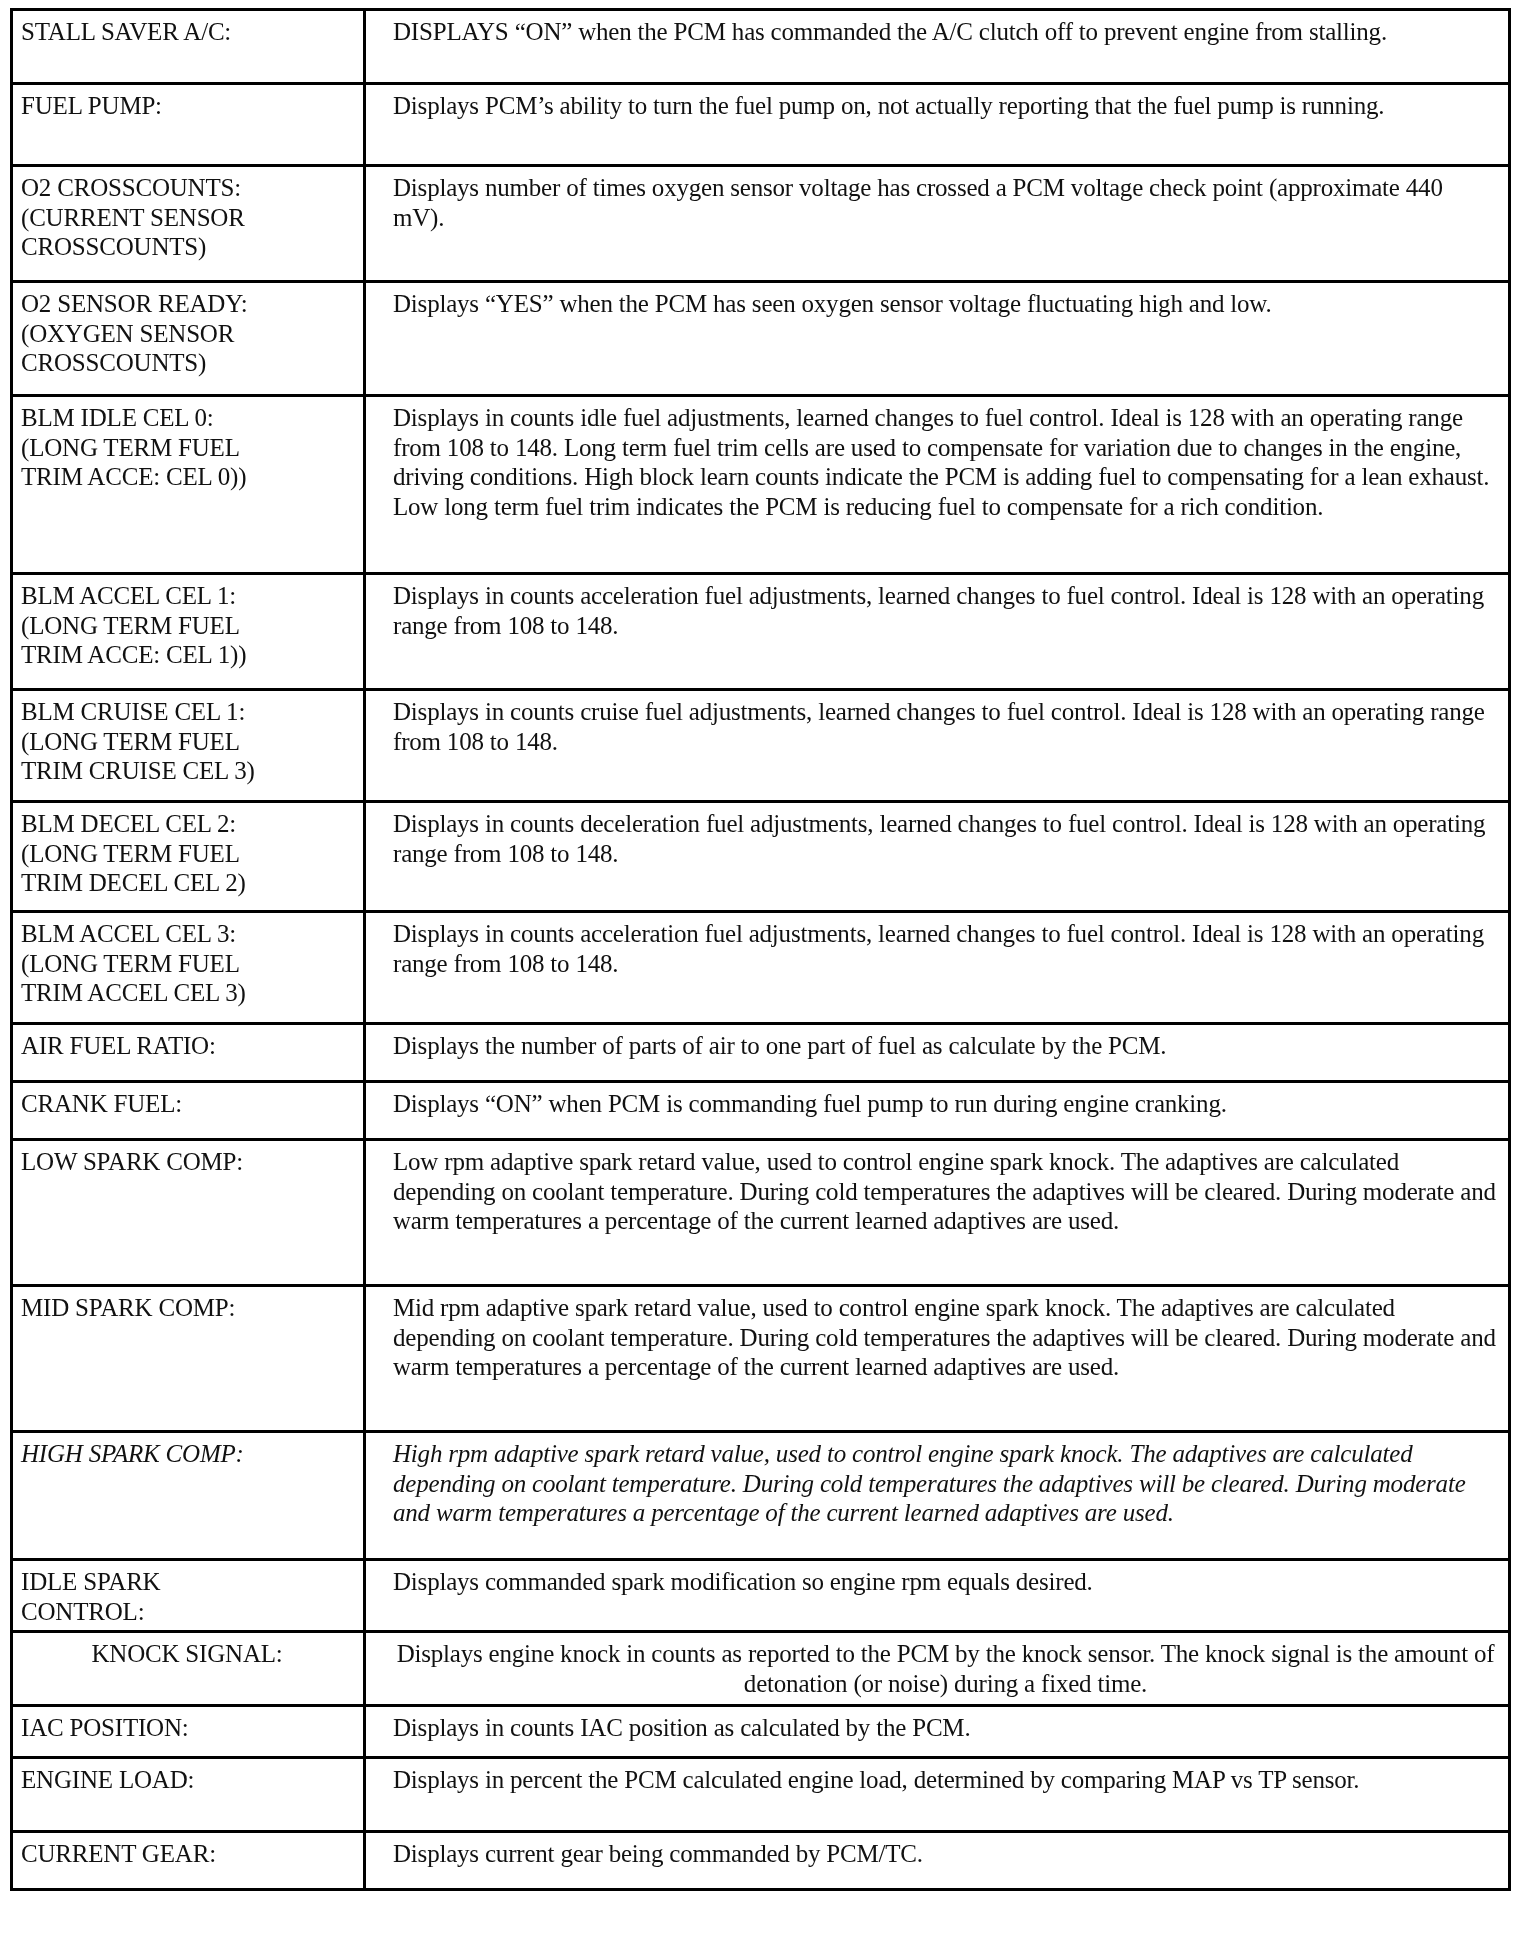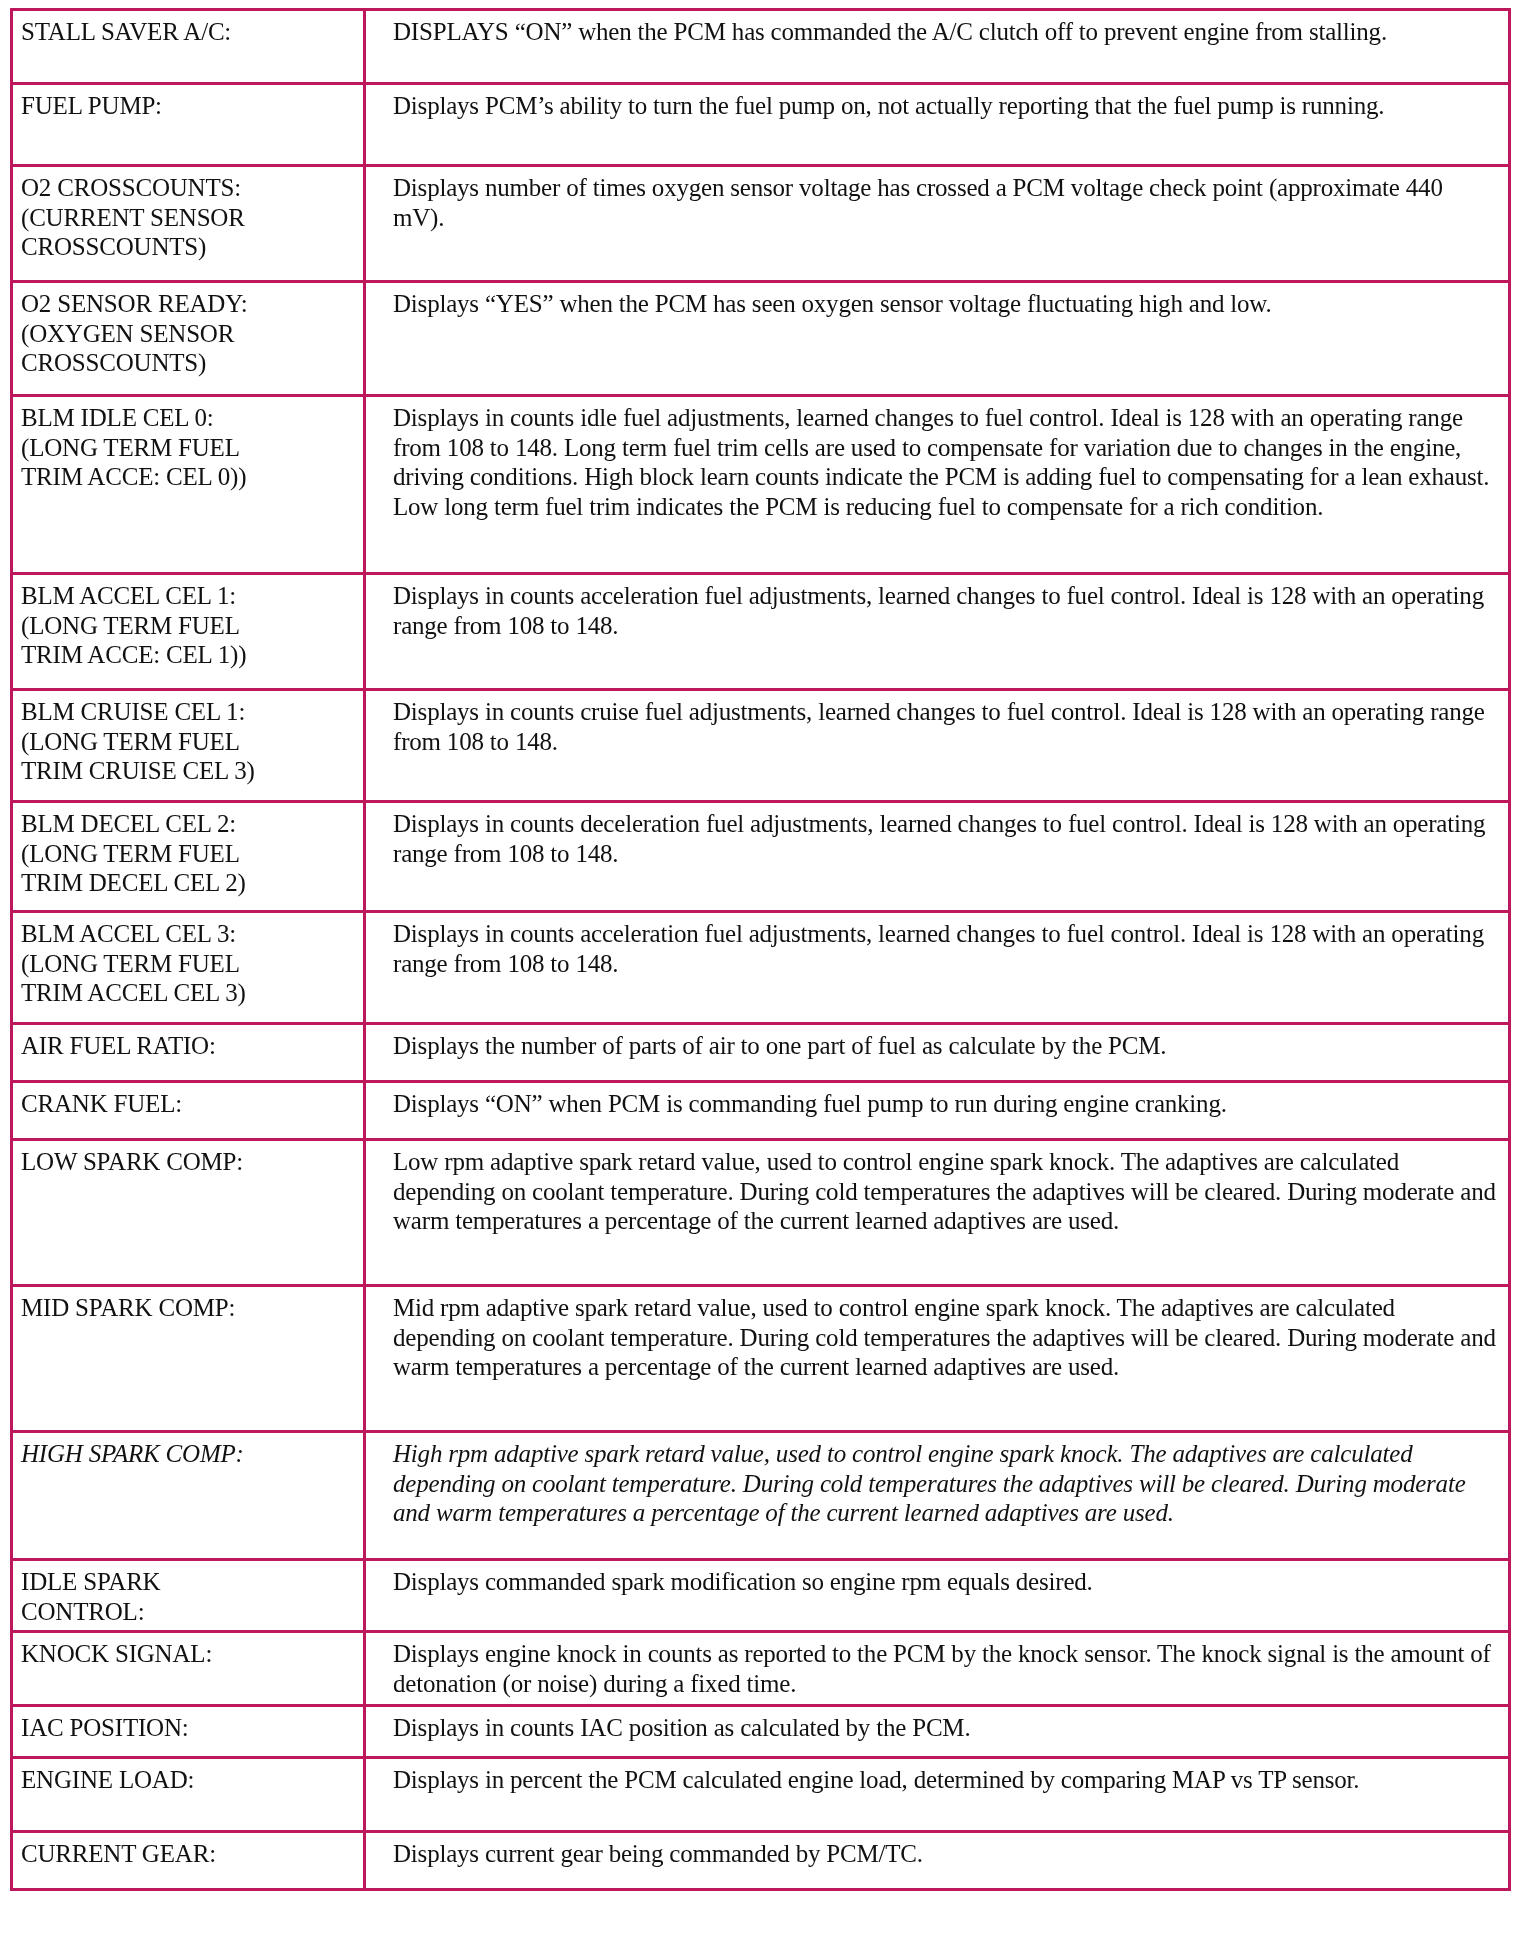--- a/index.html
+++ b/index.html
@@ -17,21 +17,21 @@
     }
     .doc-table {
       position: absolute;
       left: 10px;
       top: 8px;
       width: 1501px;
       border-collapse: collapse;
       table-layout: fixed;
     }
     .doc-table td {
-      border: 3px solid #be185d;
+      border: 3px solid #000000;
       vertical-align: top;
       padding: 6px 10px 4px 8px;
       font-size: 25px;
       line-height: 29.5px;
       letter-spacing: -0.2px;
     }
     .doc-table td.term {
       width: 332px;
       white-space: pre-line;
     }
@@ -113,21 +113,21 @@
       </tr>
       <tr style="height: 128px; font-style: italic;">
         <td class="term">HIGH SPARK COMP:</td>
         <td class="desc">High rpm adaptive spark retard value, used to control engine spark knock. The adaptives are calculated depending on coolant temperature. During cold temperatures the adaptives will be cleared. During moderate and warm temperatures a percentage of the current learned adaptives are used.</td>
       </tr>
       <tr style="height: 70px;">
         <td class="term">IDLE SPARK
 CONTROL:</td>
         <td class="desc">Displays commanded spark modification so engine rpm equals desired.</td>
       </tr>
-      <tr style="height: 74px;">
+      <tr style="height: 74px; text-align: center;">
         <td class="term">KNOCK SIGNAL:</td>
         <td class="desc">Displays engine knock in counts as reported to the PCM by the knock sensor. The knock signal is the amount of detonation (or noise) during a fixed time.</td>
       </tr>
       <tr style="height: 52px;">
         <td class="term">IAC POSITION:</td>
         <td class="desc">Displays in counts IAC position as calculated by the PCM.</td>
       </tr>
       <tr style="height: 74px;">
         <td class="term">ENGINE LOAD:</td>
         <td class="desc">Displays in percent the PCM calculated engine load, determined by comparing MAP vs TP sensor.</td>

